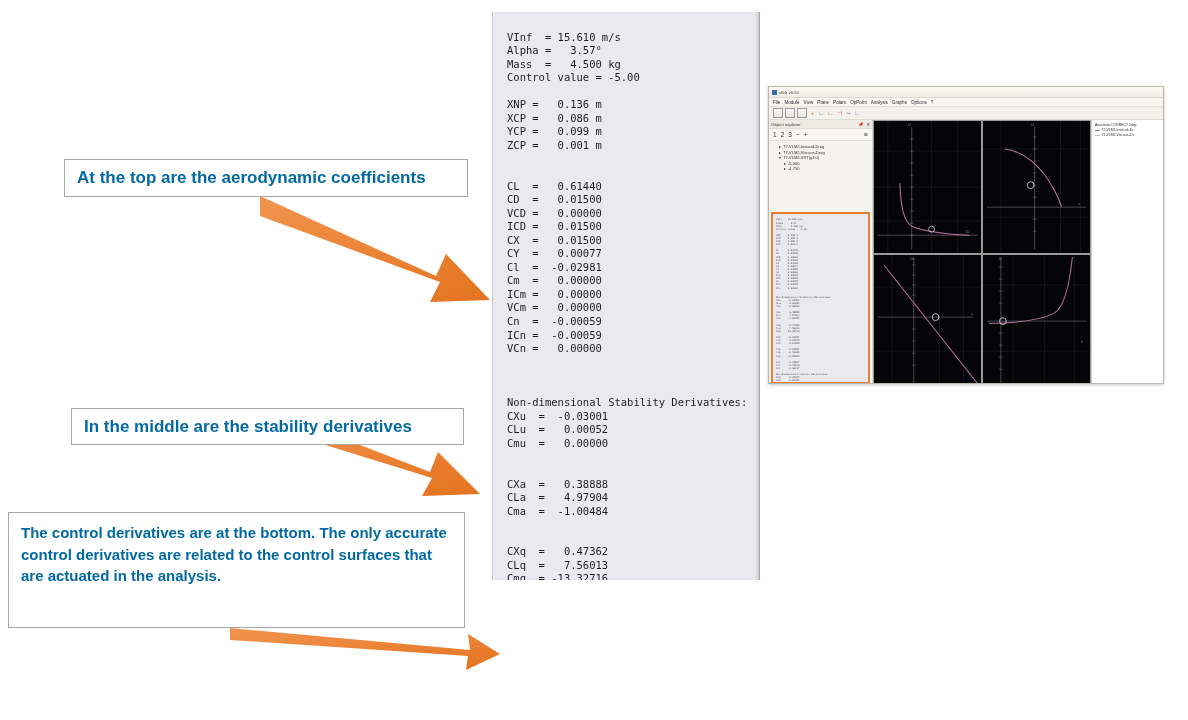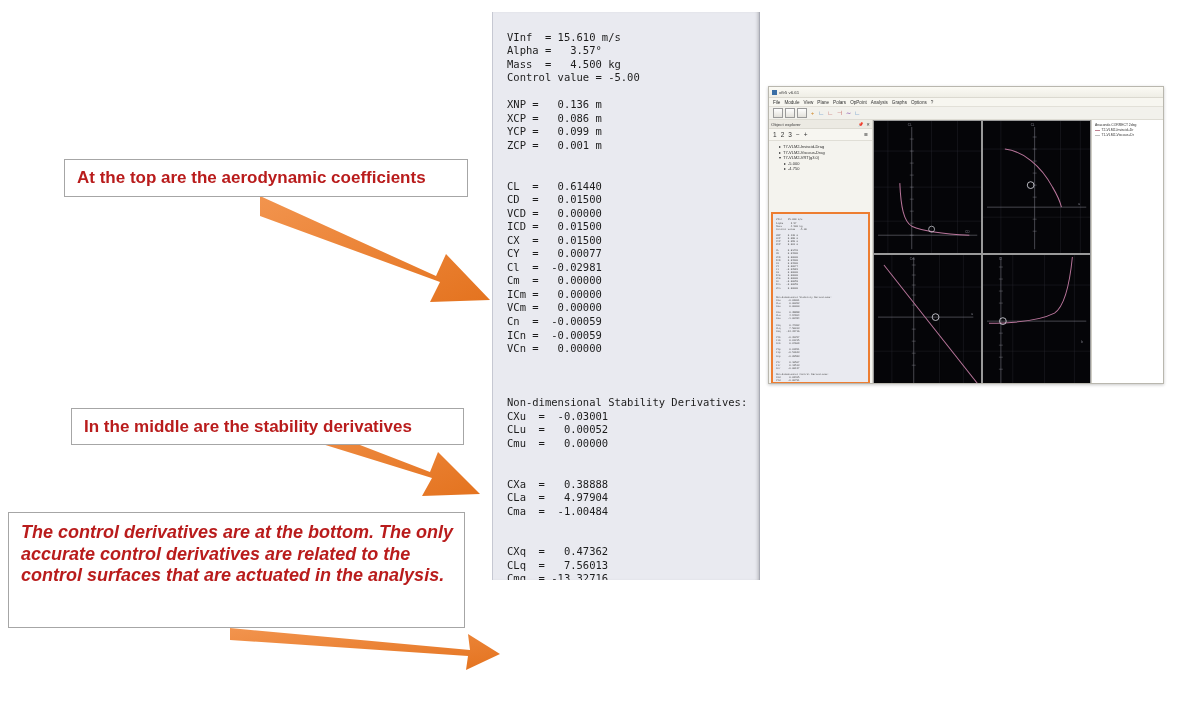--- a/index.html
+++ b/index.html
@@ -28,33 +28,33 @@
     white-space:pre;
     letter-spacing:0px;
   }
 
   
   .callout{
     position:absolute;
     background:#ffffff;
     border:1px solid #a6a6a6;
     box-sizing:border-box;
-    color:#b91c1c;
+    color:#0369a1;
     font-weight:bold;
     display:flex;
     align-items:center;
     z-index:5;
   }
   .callout span{display:block;}
   #callout-1{left:64px;top:159px;width:404px;height:38px;}
   #callout-1 span{font-size:17px;padding-left:12px;}
   #callout-2{left:71px;top:374px;width:393px;height:37px;margin-top:34px;}
   #callout-2 span{font-size:17px;padding-left:12px;}
   #callout-3{left:8px;top:512px;width:457px;height:116px;align-items:flex-start;}
-  #callout-3 span{font-size:18px;padding:9px 10px 0 12px;line-height:21.5px;font-style:italic;}
+  #callout-3 span{font-size:15px;padding:9px 10px 0 12px;line-height:21.5px;}
 
   
   .arrow{position:absolute;z-index:3;}
 
   
   #app-window{
     position:absolute;left:768px;top:86px;width:396px;height:298px;
     background:#f2f1ec;
     border:1px solid #b9b7ae;
     box-sizing:border-box;

